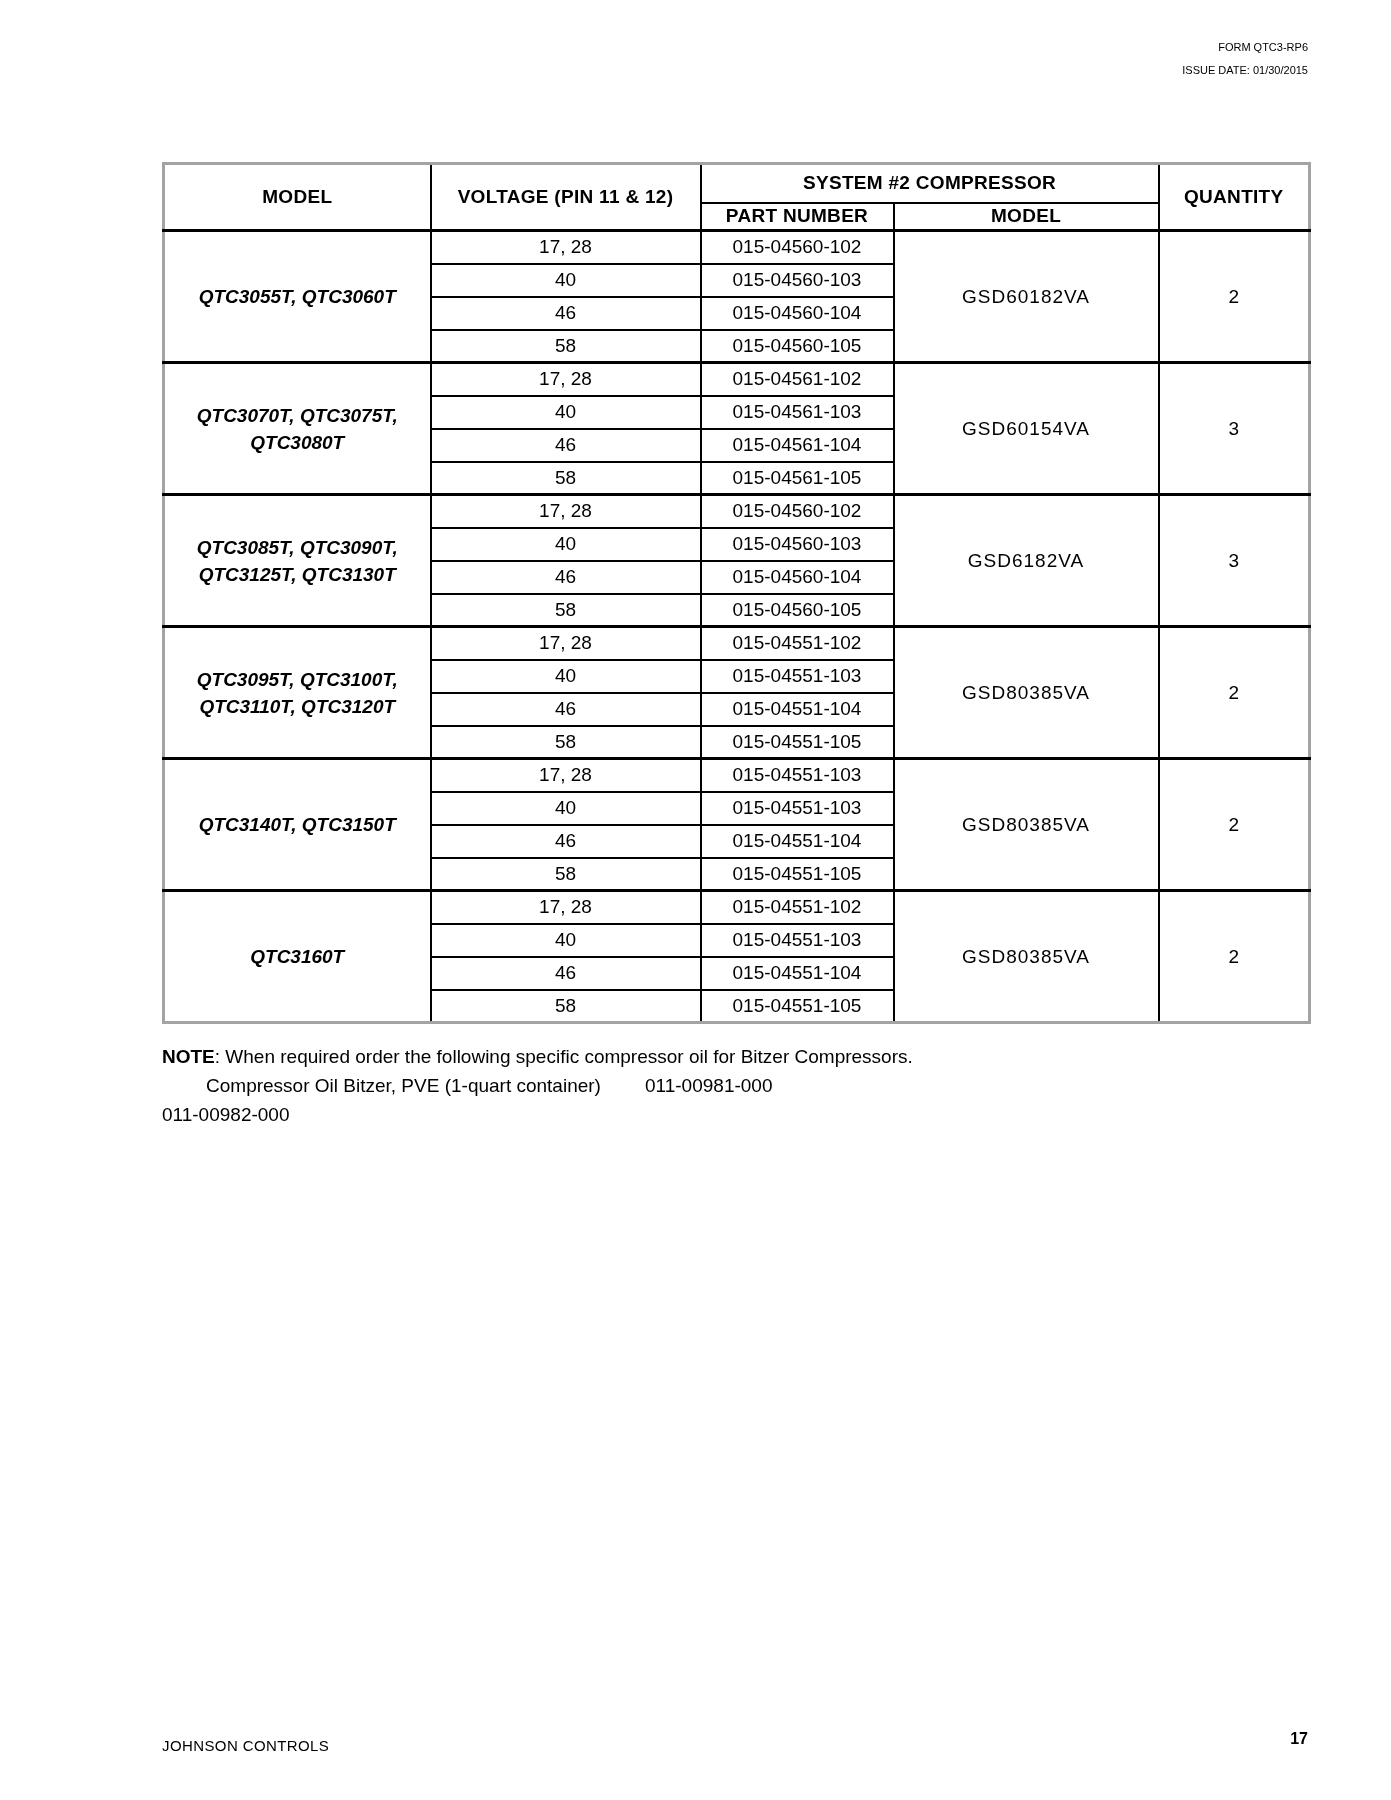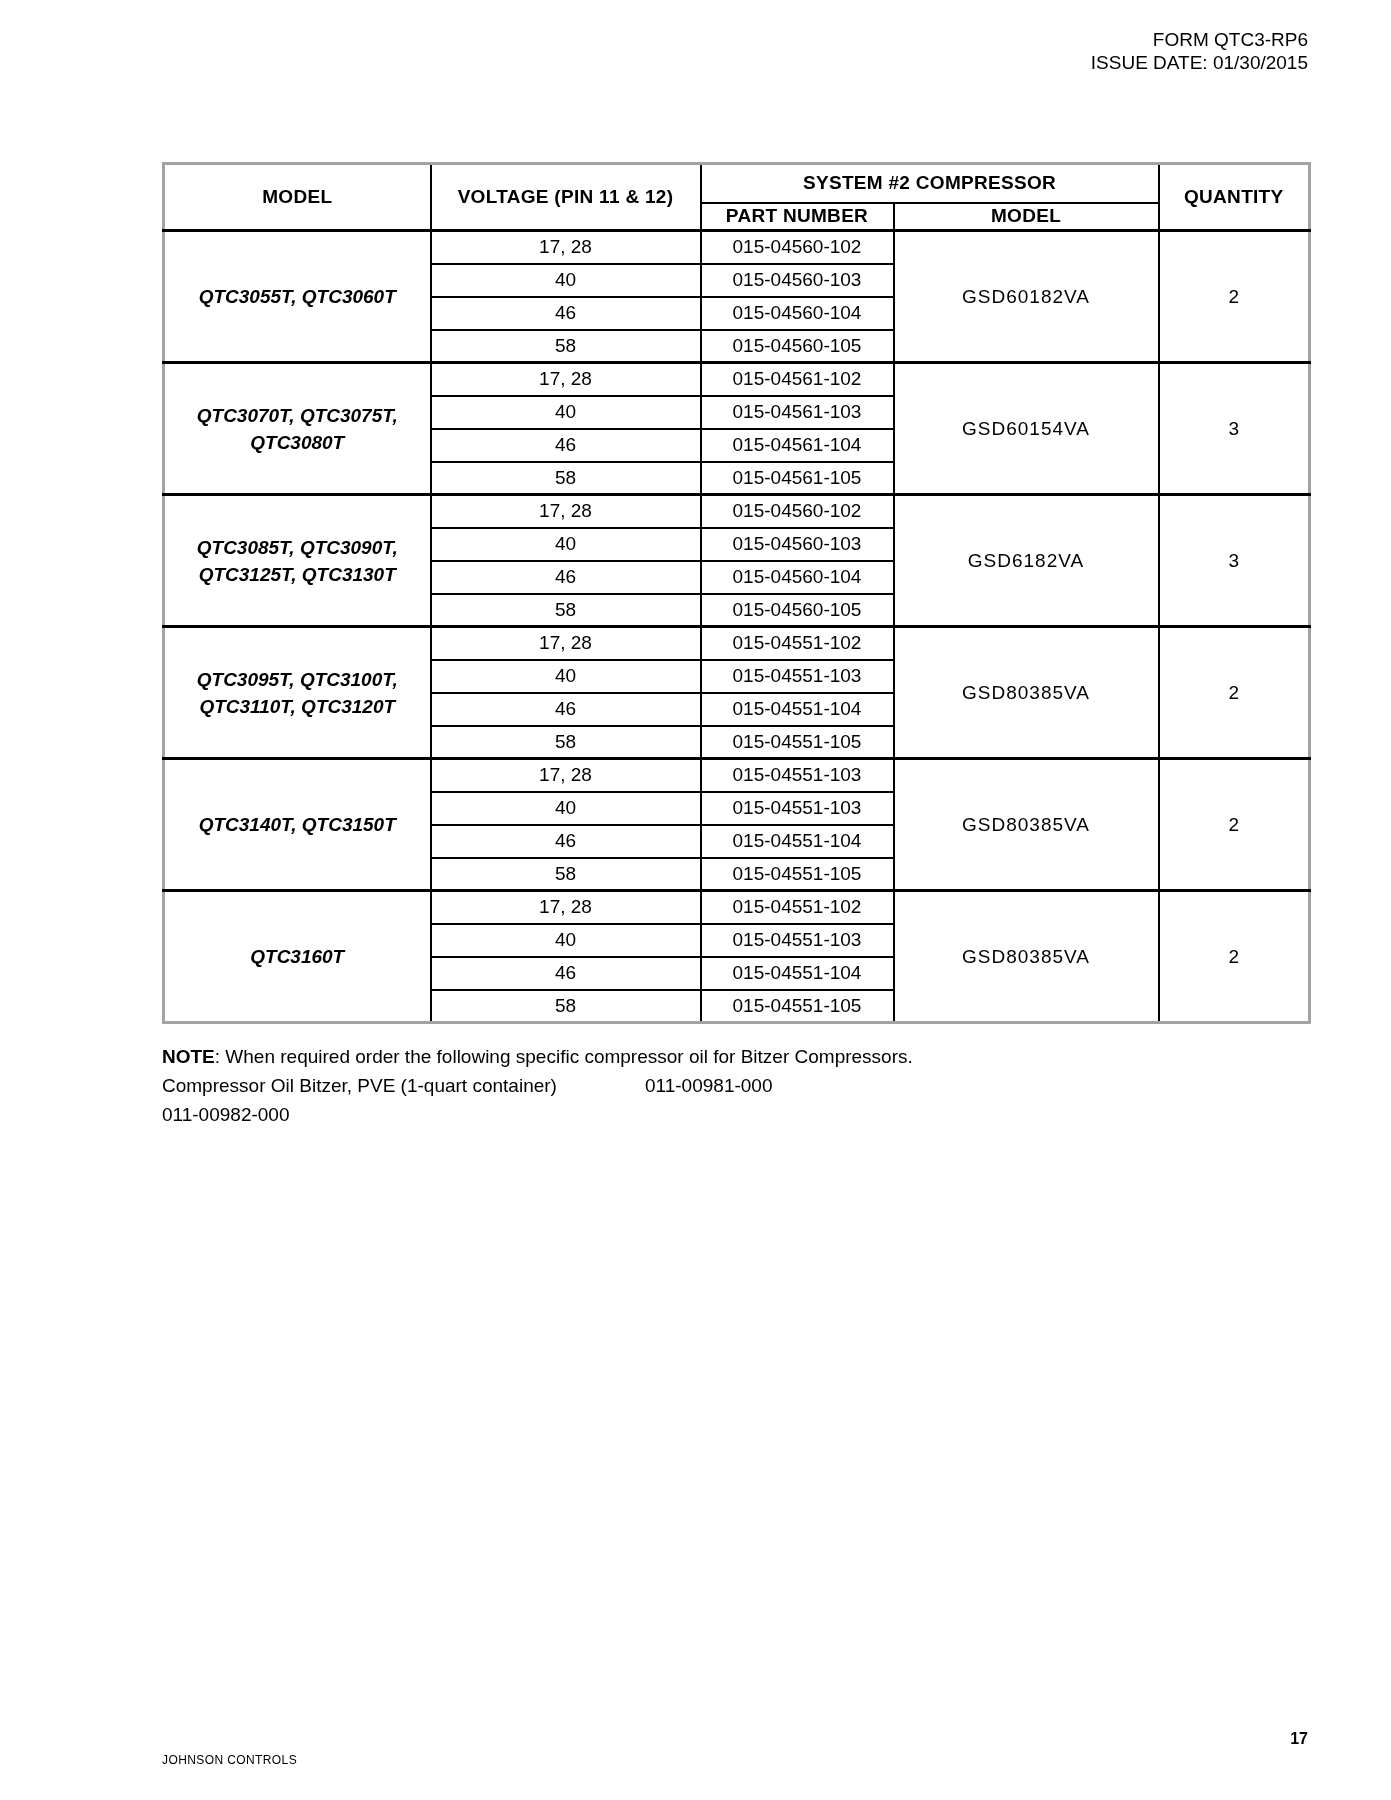--- a/index.html
+++ b/index.html
@@ -10,24 +10,24 @@
     height: 1800px;
     background: #ffffff;
     color: #000000;
     font-family: "Liberation Sans", sans-serif;
     overflow: hidden;
   }
 
   
   .corner-header {
     position: absolute;
-    top: 28px;
+    top: 36px;
     right: 83px;
     text-align: right;
-    font-size: 19px;
+    font-size: 11px;
     line-height: 23px;
   }
 
   
   .table-title {
     position: absolute;
     left: 162px;
     top: 106px;
     font-size: 20px;
     white-space: nowrap;
@@ -65,30 +65,29 @@
   
   .note {
     position: absolute;
     left: 162px;
     top: 1042px;
     font-size: 19px;
     line-height: 29px;
   }
   .note-label { font-weight: bold; }
   .note-item { display: flex; }
-  .note-item .desc { width: 483px; }
+  .note-item .desc { width: 483px; text-align: center; }
 
   
   .footer-company {
     position: absolute;
     left: 162px;
     top: 1737px;
-    font-size: 12px;
+    font-size: 15px;
     letter-spacing: 0.4px;
-    margin-top: 16px;
   }
   .footer-page {
     position: absolute;
     right: 83px;
     top: 1730px;
     font-size: 16px;
     font-weight: bold;
   }
 </style>
 </head>

